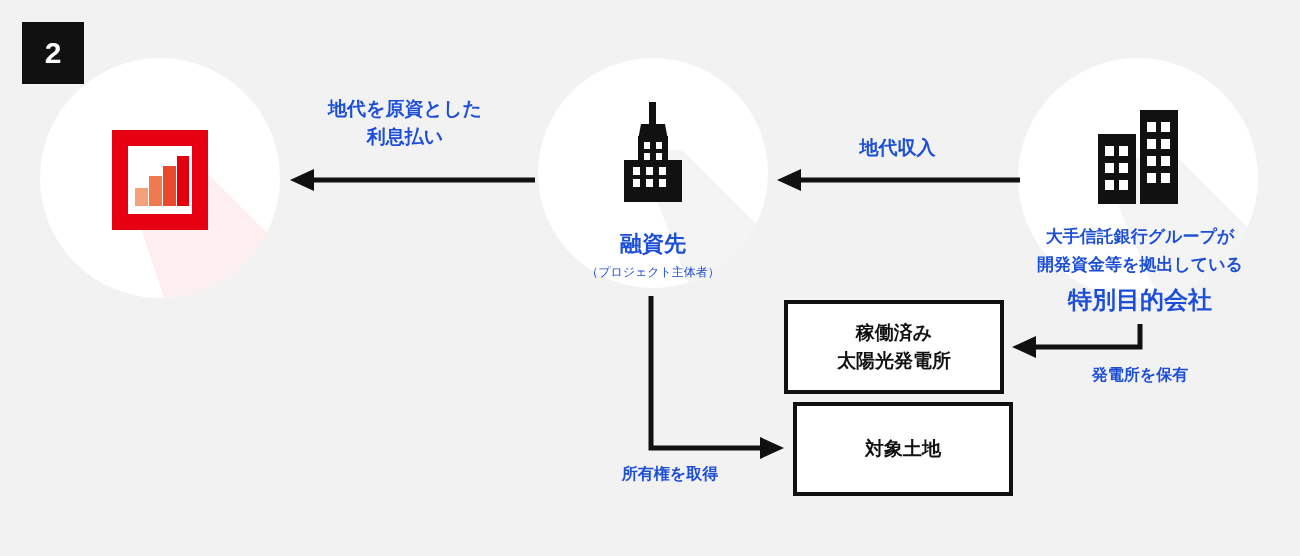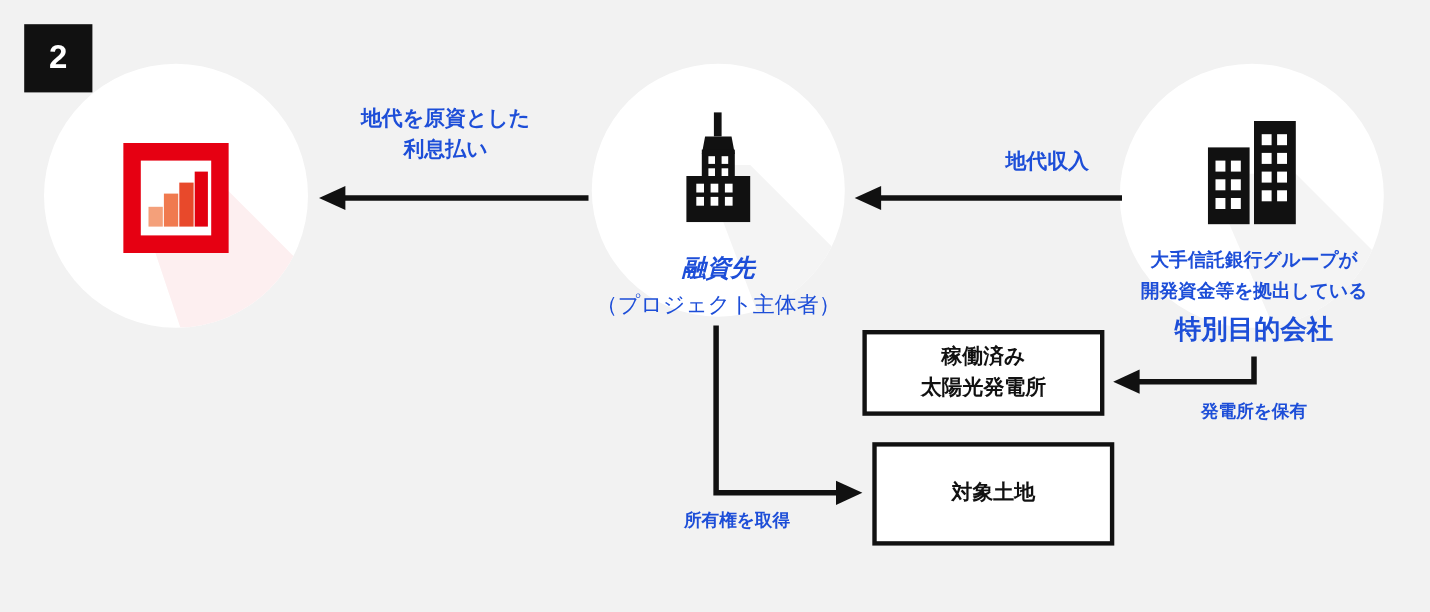--- a/index.html
+++ b/index.html
@@ -60,24 +60,23 @@
     font-size: 19px;
     font-weight: bold;
   }
   .flow-label-sm {
     font-size: 16px;
     font-weight: bold;
   }
   .node-title {
     font-size: 22px;
     font-weight: bold;
-    font-style: italic;
   }
   .node-sub {
-    font-size: 20px;
+    font-size: 12px;
     font-weight: normal;
   }
   .node-lead {
     font-size: 17px;
     font-weight: bold;
     line-height: 1.55;
   }
   .node-strong {
     font-size: 24px;
     font-weight: bold;
@@ -184,27 +183,27 @@
       <rect x="49" y="46" width="9" height="10" fill="#ffffff"></rect>
       <rect x="63" y="46" width="9" height="10" fill="#ffffff"></rect>
       <rect x="49" y="63" width="9" height="10" fill="#ffffff"></rect>
       <rect x="63" y="63" width="9" height="10" fill="#ffffff"></rect>
     </svg>
   </div>
   <div class="label node-lead" style="left:1000px; top:224px; width:280px;">大手信託銀行グループが</div>
   <div class="label node-lead" style="left:1000px; top:252px; width:280px;">開発資金等を拠出している</div>
   <div class="label node-strong" style="left:1000px; top:283px; width:280px;">特別目的会社</div>
 
-  <div class="out-box" style="left:784px; top:300px; width:220px; height:78px;">稼働済み
+  <div class="out-box" style="left:784px; top:300px; width:220px; height:94px;">稼働済み
 太陽光発電所</div>
   <div class="out-box" style="left:793px; top:402px; width:220px; height:94px;">対象土地</div>
 
   <div class="label flow-label" style="left:280px; top:95px; width:250px;">地代を原資とした
 利息払い</div>
-  <div class="label flow-label" style="left:805px; top:134px; width:185px;text-align:right;">地代収入</div>
+  <div class="label flow-label" style="left:805px; top:134px; width:185px;">地代収入</div>
   <div class="label flow-label-sm" style="left:570px; top:462px; width:200px;">所有権を取得</div>
   <div class="label flow-label-sm" style="left:1040px; top:363px; width:200px;">発電所を保有</div>
 
   <svg id="arrows" viewBox="0 0 1300 556">
 
     <g>
       <line x1="1020" y1="180" x2="795" y2="180" stroke="#111111" stroke-width="5"></line>
       <polygon points="777,180 801,169 801,191" fill="#111111"></polygon>
     </g>
 

